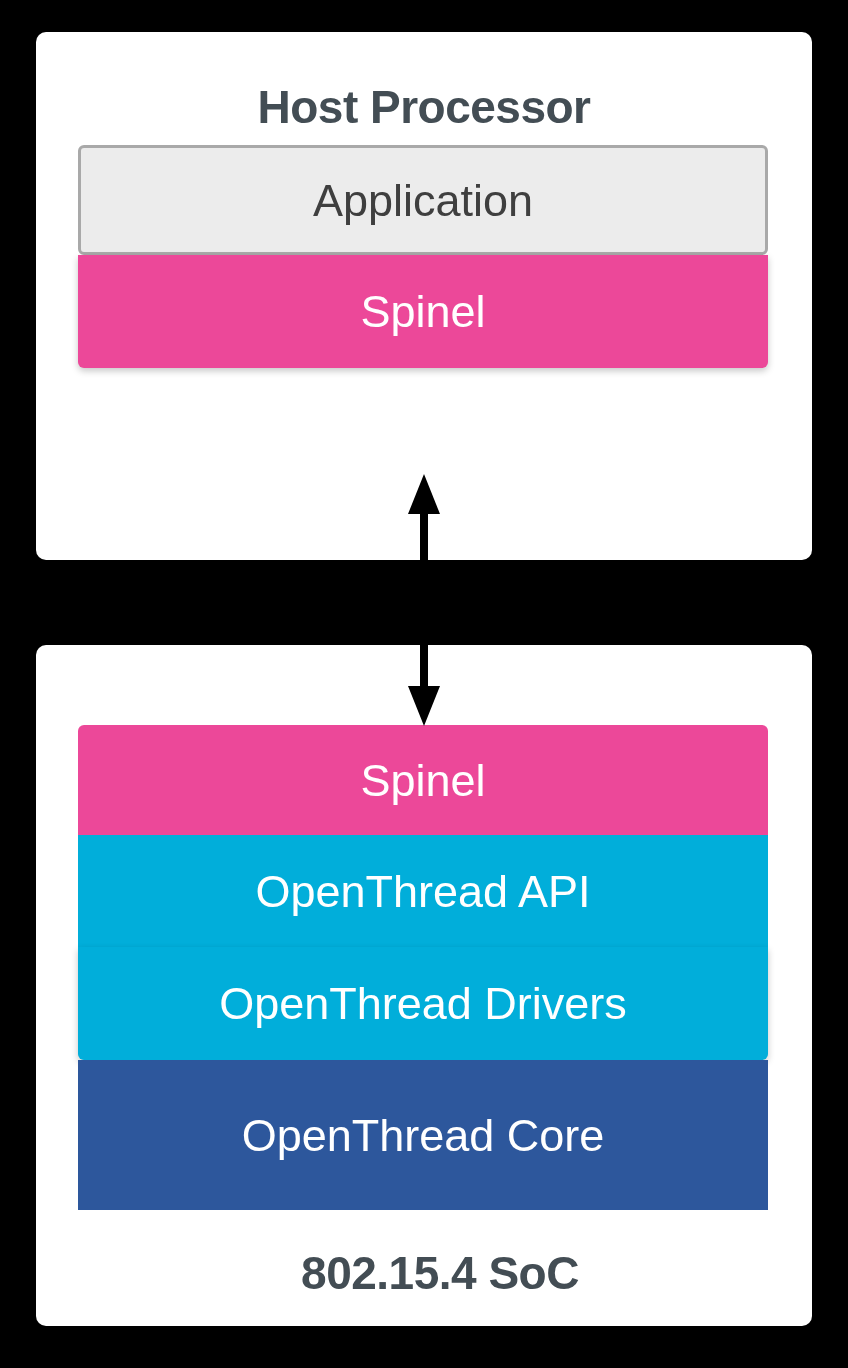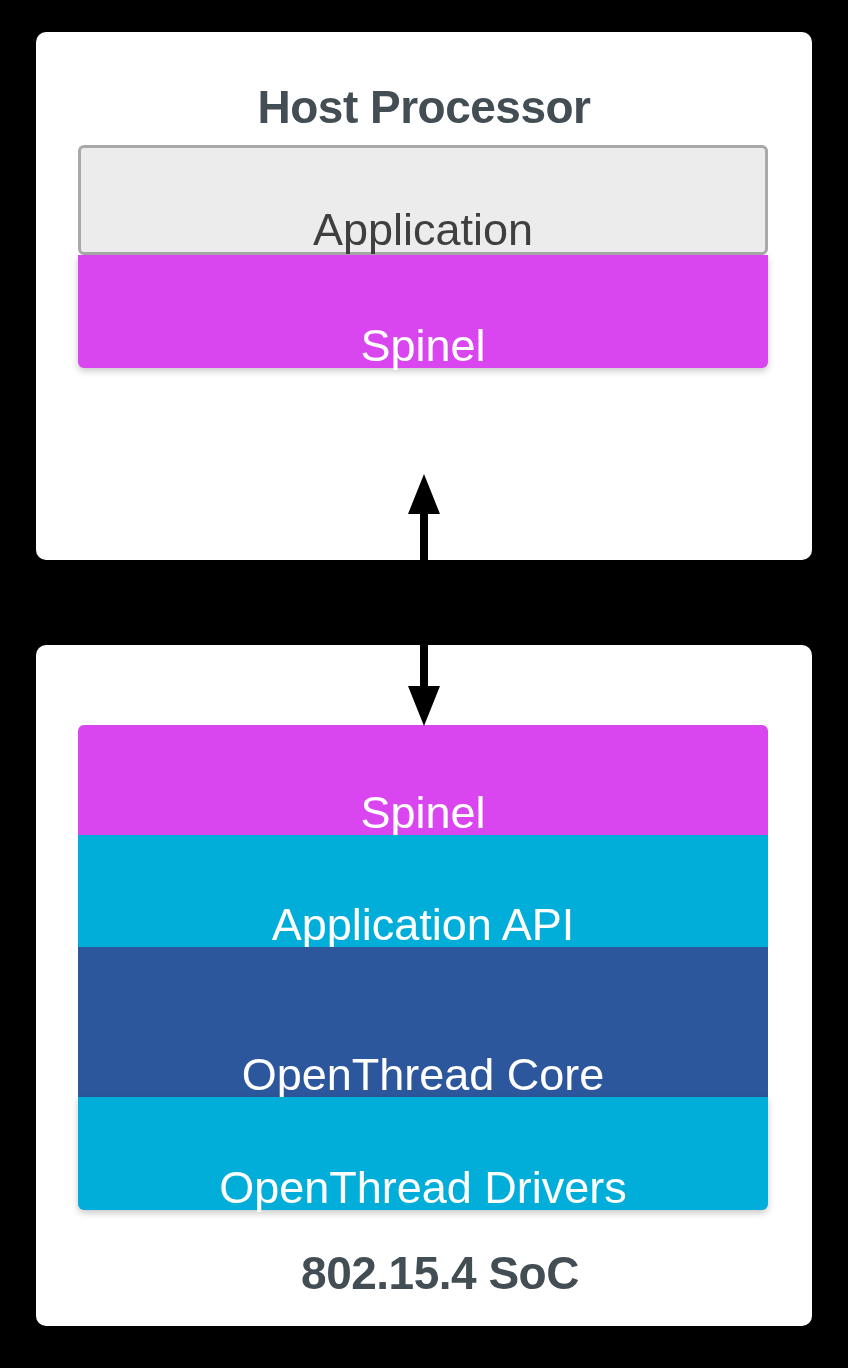--- a/index.html
+++ b/index.html
@@ -66,42 +66,42 @@
     left: 42px;
     width: 690px;
   }
   #host-stack { top: 113px; }
   #soc-stack  { top: 80px; }
 
   .layer {
     box-sizing: border-box;
     width: 100%;
     display: flex;
-    align-items: flex-end;
+    align-items: center;
     justify-content: center;
     font-size: 45px;
     line-height: 1;
     position: relative;
   }
 
   
   .layer.box {
     background: #ececec;
     border: 3px solid #a9a9a9;
     border-radius: 6px;
     color: #3f3f3f;
   }
   .layer.box.first { height: 110px; }
   .layer.box.second { height: 110px; margin-top: -3px; }
 
   
   .layer.bar {
     color: #ffffff;
   }
-  .bar-red   { background: #d946ef; }
+  .bar-red   { background: #ec4899; }
   .bar-cyan  { background: #01aeda; }
   .bar-navy  { background: #2d579c; }
 
   #host-spinel {
     height: 113px;
     border-bottom-left-radius: 6px;
     border-bottom-right-radius: 6px;
     box-shadow: 0 3px 7px rgba(0,0,0,0.22);
   }
   #soc-spinel {
@@ -153,29 +153,29 @@
 
   <div class="card" id="card-soc">
 
     <div class="stack" id="soc-stack">
 
       <div class="layer bar bar-red" id="soc-spinel">
         <span>Spinel</span>
       </div>
 
       <div class="layer bar bar-cyan" id="soc-api">
-        <span>Application API</span>
+        <span>OpenThread API</span>
+      </div>
+
+      <div class="layer bar bar-cyan" id="soc-drivers">
+        <span>OpenThread Drivers</span>
       </div>
 
       <div class="layer bar bar-navy" id="soc-core">
         <span>OpenThread Core</span>
-      </div>
-
-      <div class="layer bar bar-cyan" id="soc-drivers">
-        <span>OpenThread Drivers</span>
       </div>
 
     </div>
 
     <div class="card-title" id="soc-title">802.15.4 SoC</div>
   </div>
 
   <svg class="connector" viewBox="0 0 52 260">
 
     <polygon points="26,4 42,44 10,44" fill="#000000"></polygon>

